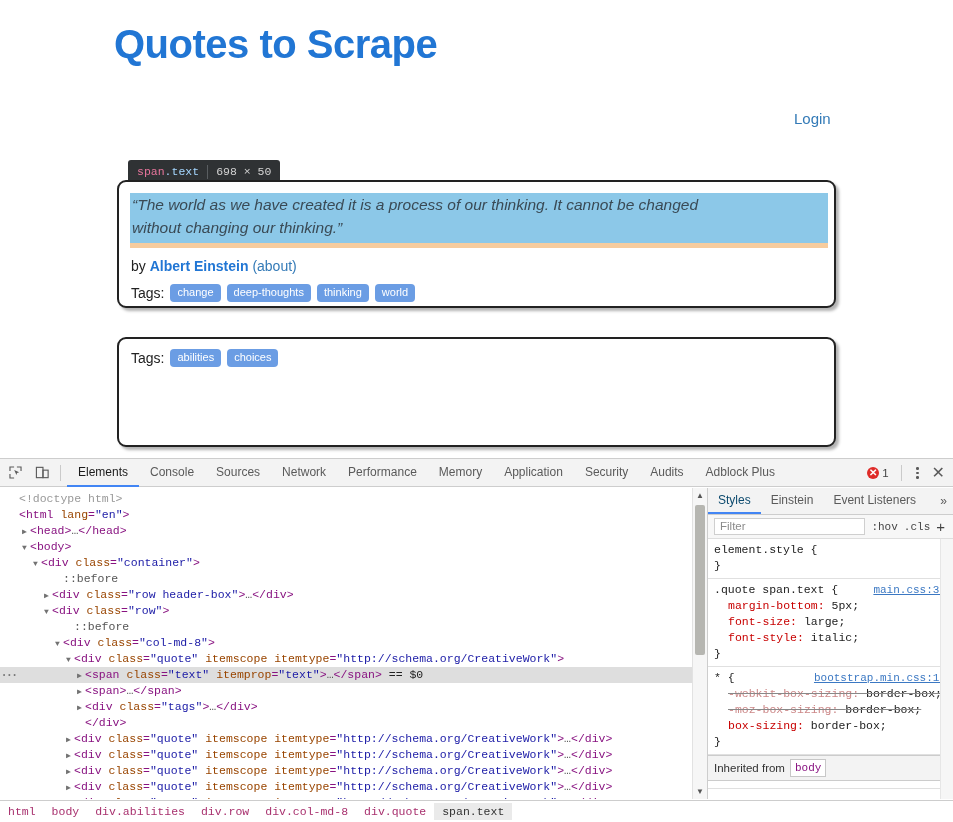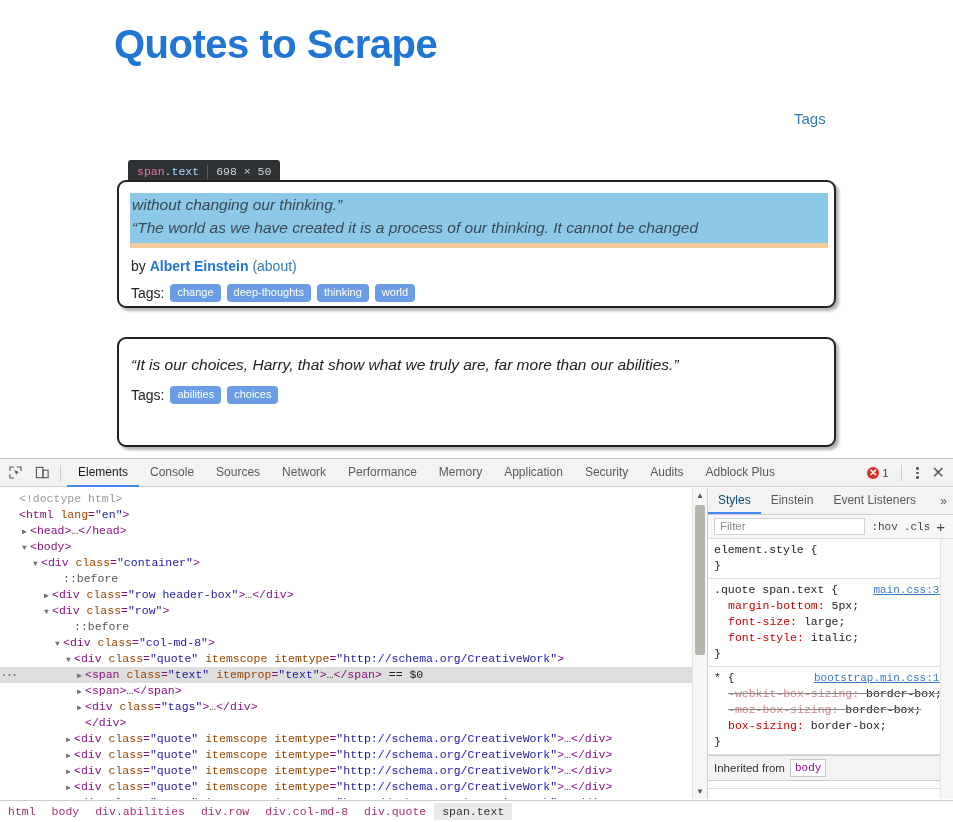--- a/index.html
+++ b/index.html
@@ -272,53 +272,50 @@
 </style>
 </head>
 <body>
 
 <div id="app">
 
   <div class="page">
 
     <div class="page-title">Quotes to Scrape</div>
 
-    <a class="login-link">Tags</a>
+    <a class="login-link">Login</a>
 
     <div class="inspect-tooltip">
       <span class="tt-tag">span</span>
         <span class="tt-cls">.text</span>
       <span class="tt-sep"></span>
       <span class="tt-dim">698 × 50</span>
       <span class="tt-arrow"></span>
     </div>
 
     <div class="quote-card" id="quote1">
       <div class="quote-text">
+        <span class="ln">“The world as we have created it is a process of our thinking. It cannot be changed</span>
         <span class="ln">without changing our thinking.”</span>
-        <span class="ln">“The world as we have created it is a process of our thinking. It cannot be changed</span>
       </div>
       <div class="quote-by">
         <span>by</span>
         <span class="author">Albert Einstein</span>
         <a class="about">(about)</a>
       </div>
       <div class="quote-tags">
         <span>Tags:</span>
         <a class="tag">change</a>
         <a class="tag">deep-thoughts</a>
         <a class="tag">thinking</a>
         <a class="tag">world</a>
       </div>
     </div>
 
     <div class="quote-card" id="quote2">
-      <div class="quote-text">
-        <span class="ln">“It is our choices, Harry, that show what we truly are, far more than our abilities.”</span>
-      </div>
       <div class="quote-tags">
         <span>Tags:</span>
         <a class="tag">abilities</a>
         <a class="tag">choices</a>
       </div>
     </div>
   </div>
 
   <div class="devtools">
 

